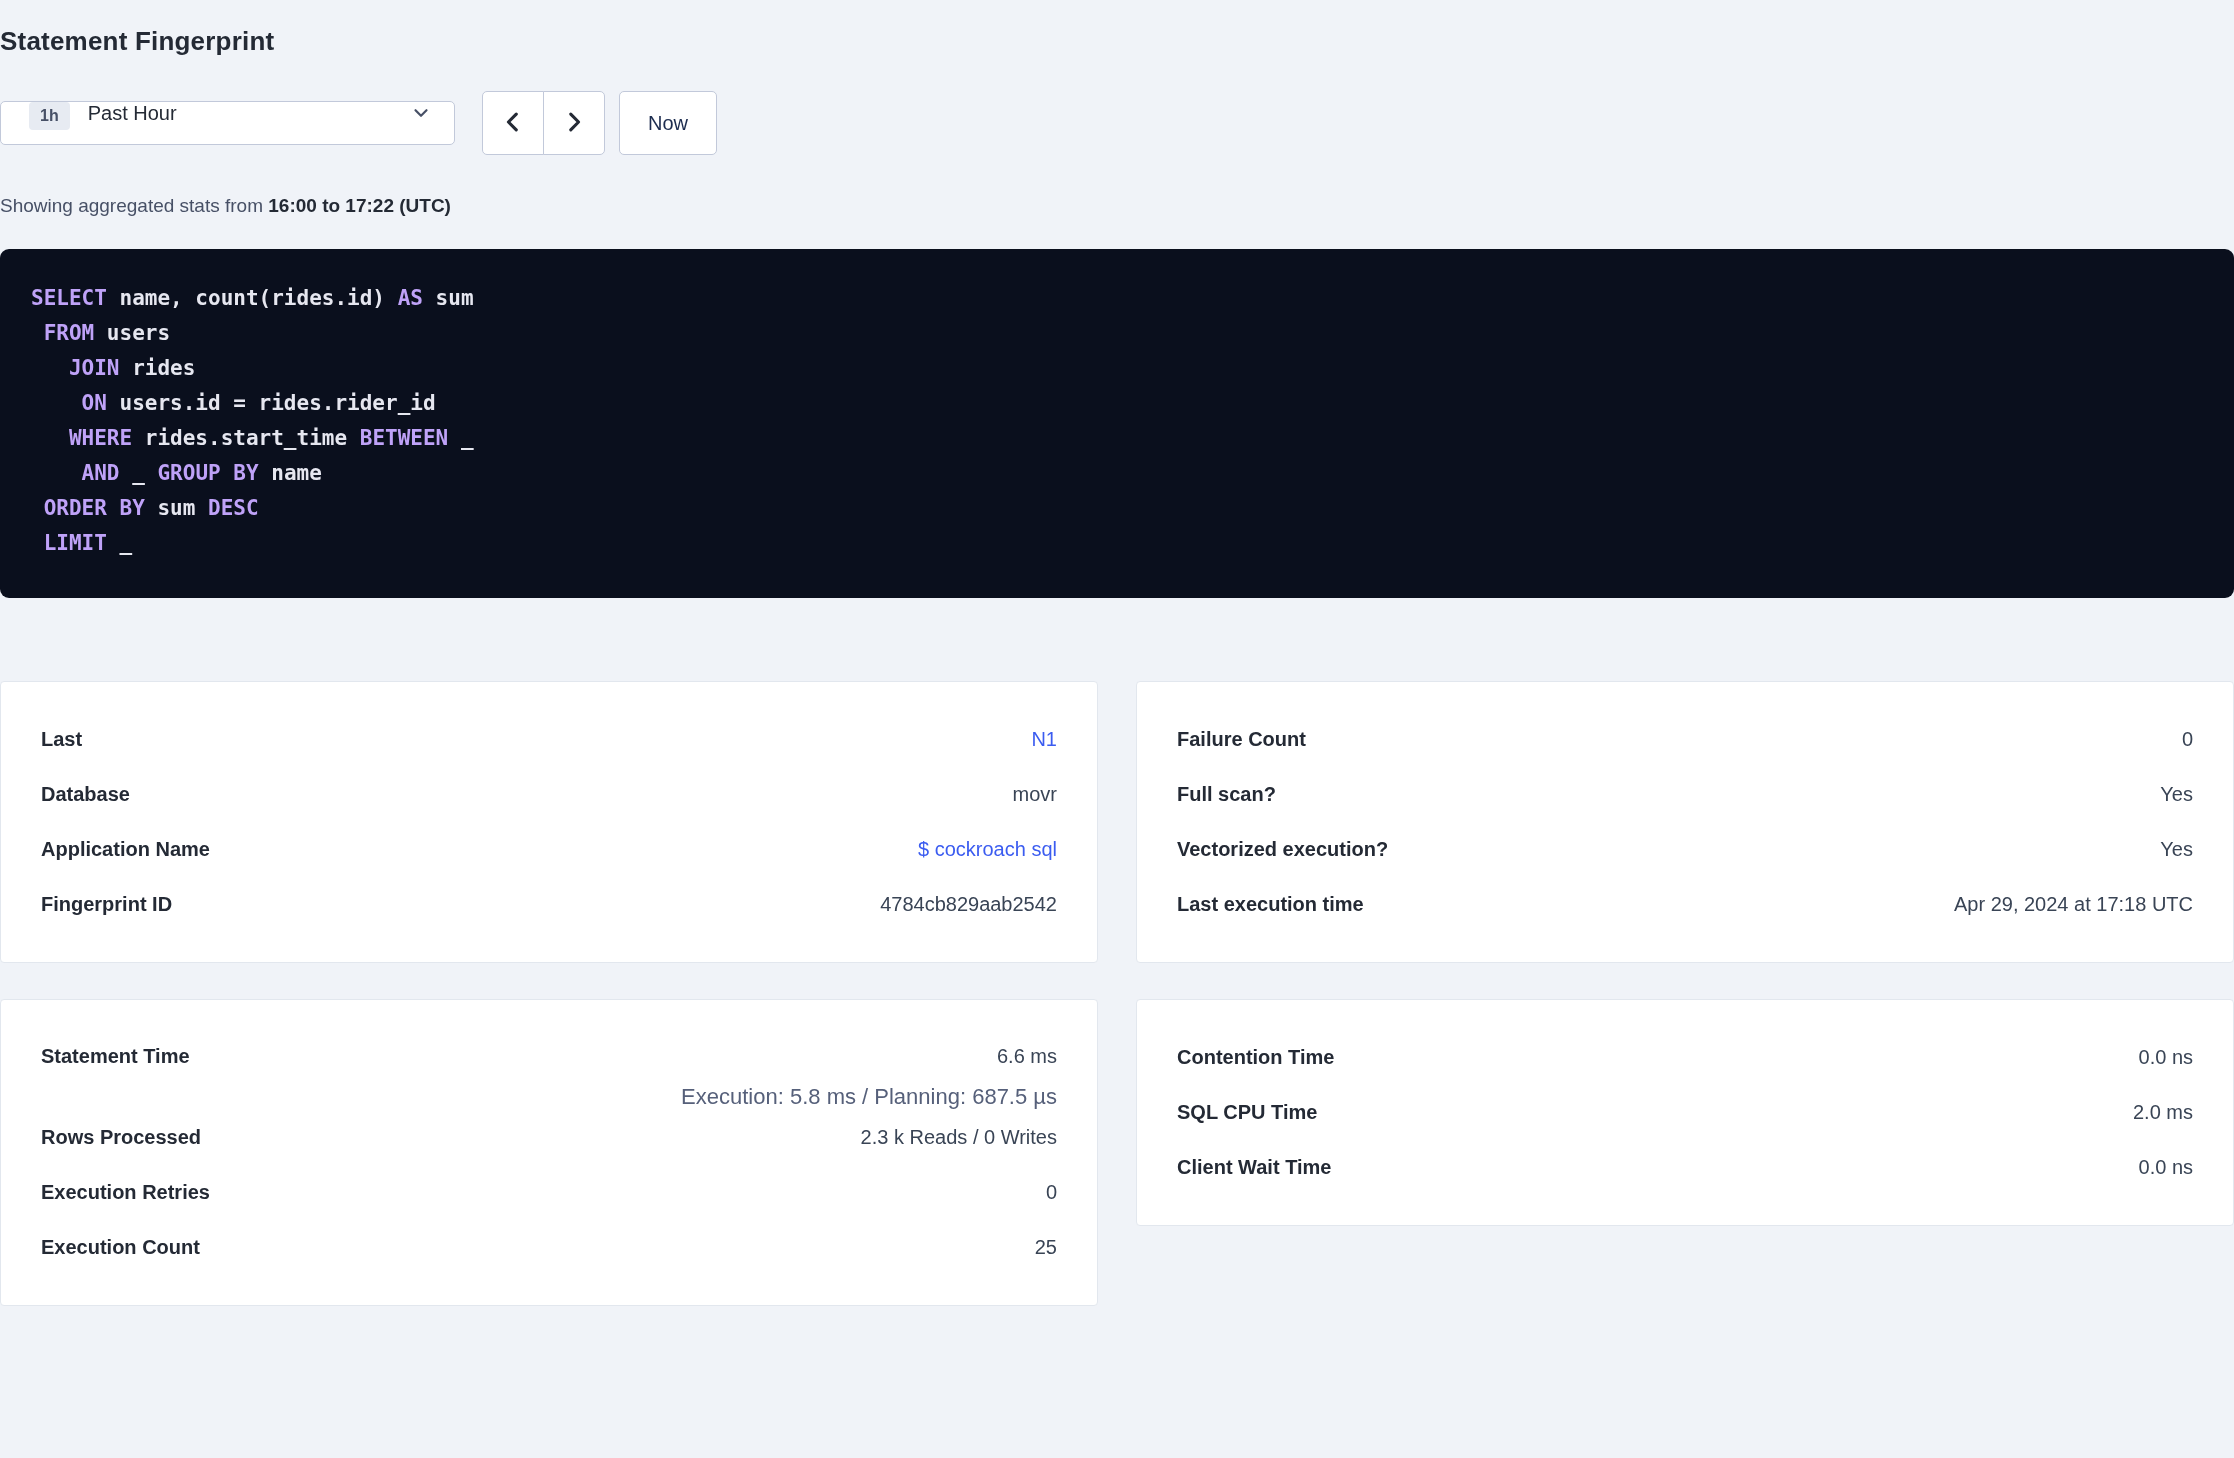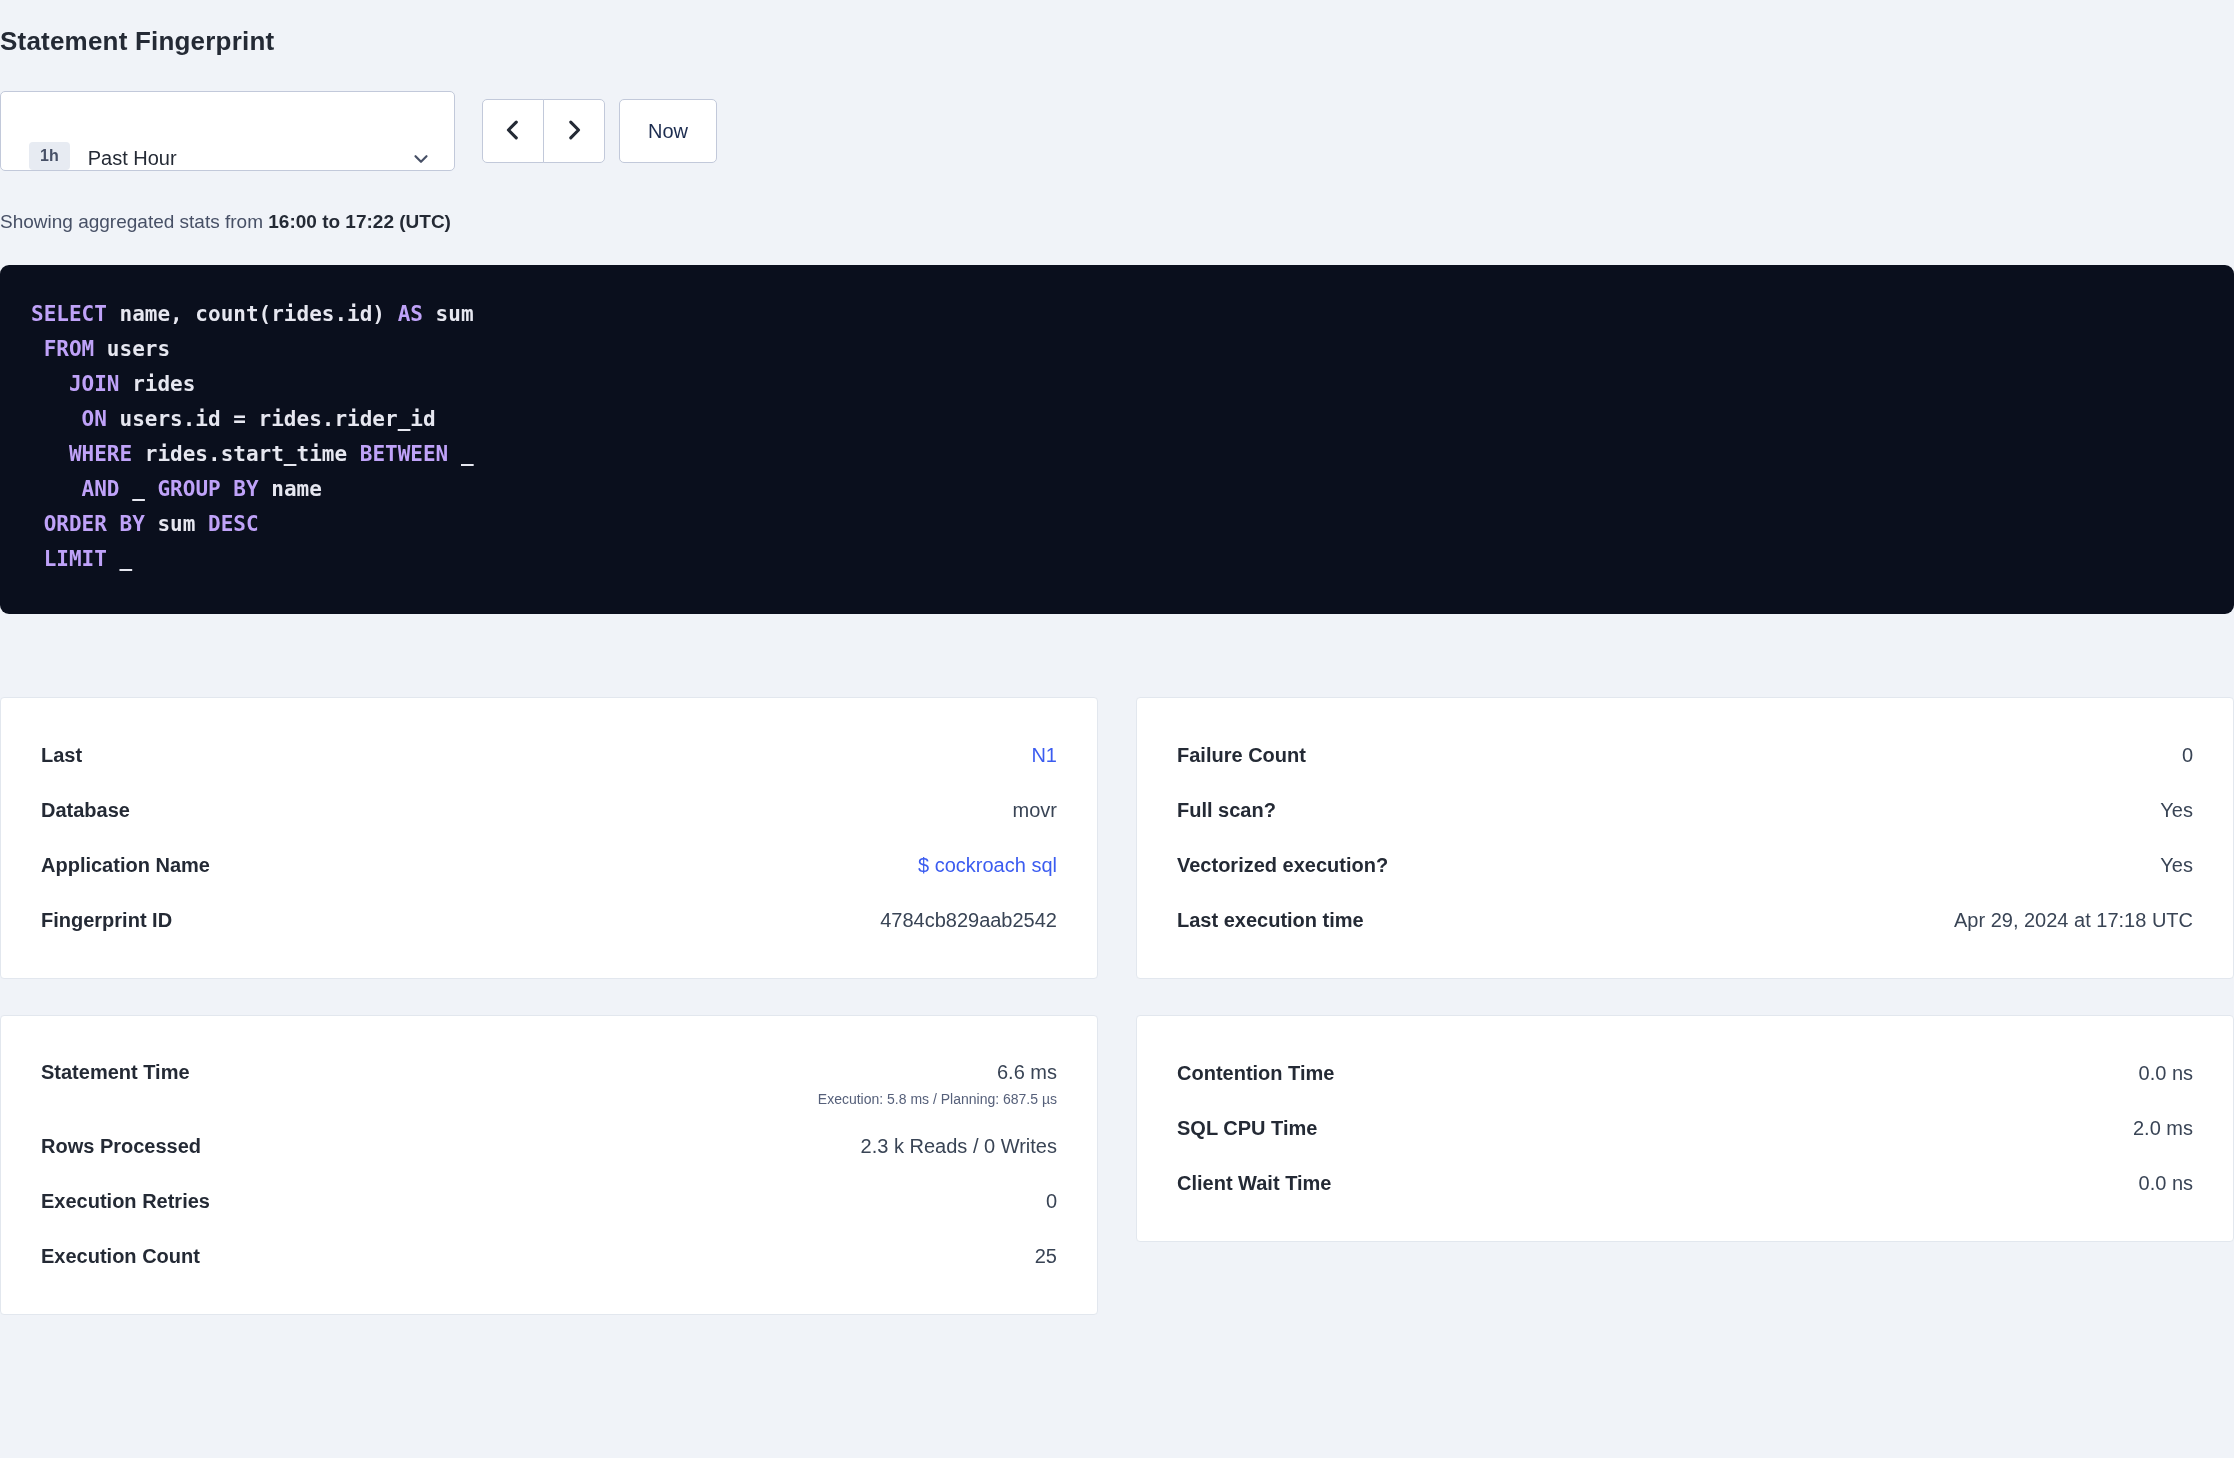--- a/index.html
+++ b/index.html
@@ -45,25 +45,25 @@
     color:var(--accent);
     border-bottom-color:var(--accent);
   }
   
   .toolbar{
     margin-top:34px;
     display:flex;
     align-items:center;
   }
   .range-dropdown{
-    width:455px;height:80px;
+    width:455px;height:44px;
     background:#fff;
     border:1px solid #c2c9da;
     border-radius:5px;
-    display:flex;align-items:flex-end;
+    display:flex;align-items:flex-start;
     cursor:pointer;
   }
   .badge{
     margin-left:28px;
     background:#e7ebf2;
     border-radius:4px;
     padding:5px 11px;
     font-size:16px;
     font-weight:700;
     color:var(--muted);
@@ -158,22 +158,22 @@
     flex-direction:column;
     align-items:flex-end;
     text-align:right;
   }
   .stat-value{
     font-size:20px;
     color:var(--value);
   }
   .stat-value.link{color:var(--accent);cursor:pointer}
   .stat-sub{
-    margin-top:7px;
-    font-size:14px;
+    margin-top:16px;
+    font-size:22px;
     color:#56607a;
   }
 </style>
 </head>
 <body>
 
 <div class="page">
 
   <h1 class="title">Statement Fingerprint</h1>
 

